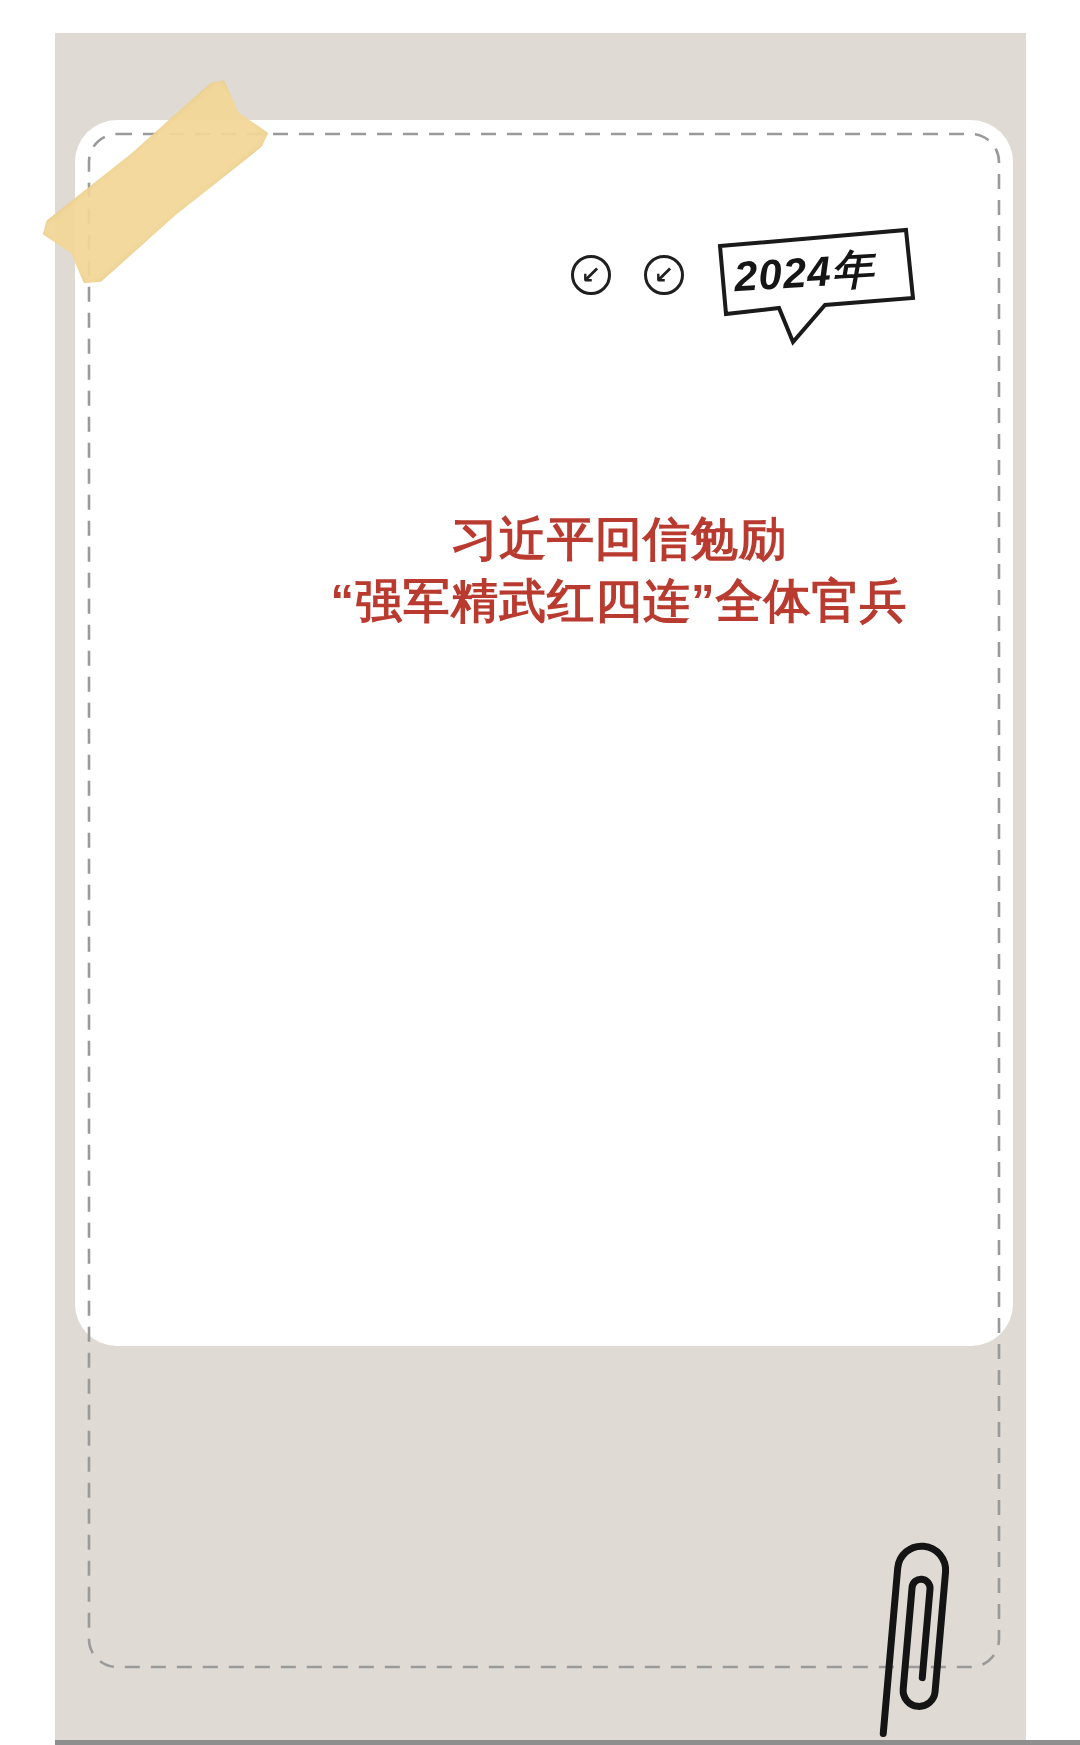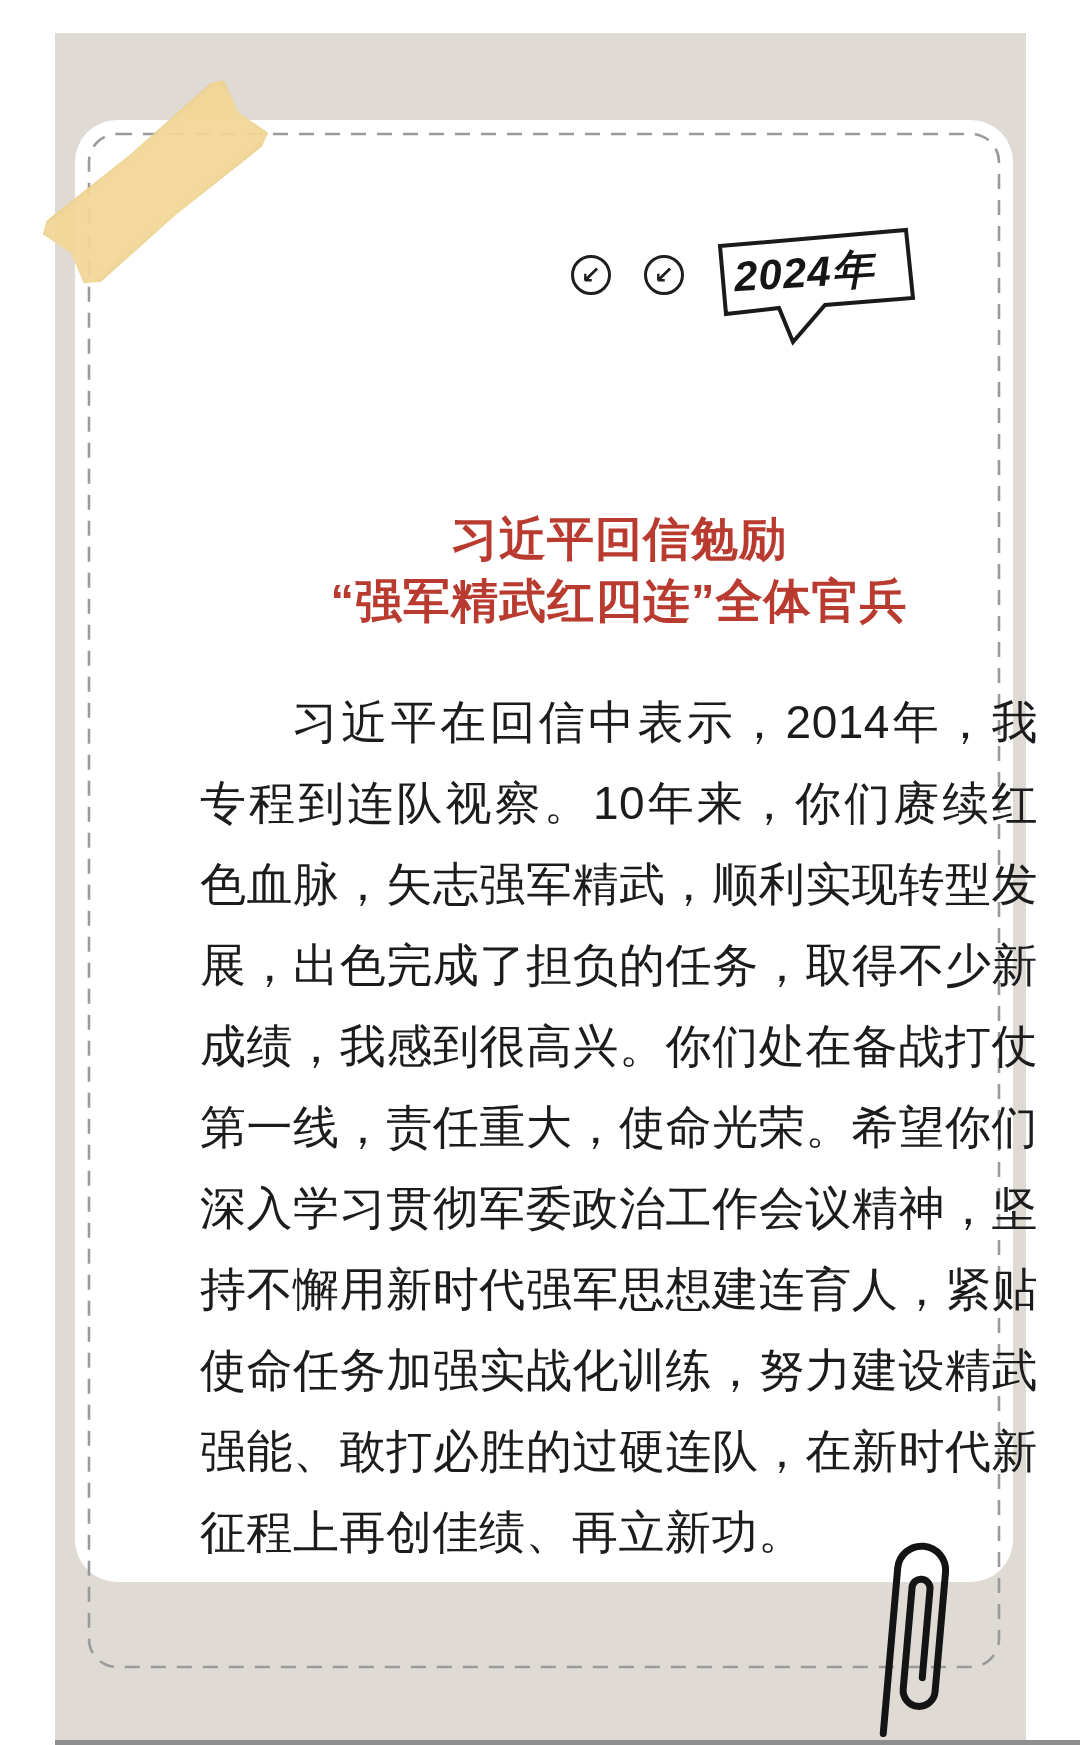--- a/index.html
+++ b/index.html
@@ -21,21 +21,21 @@
   }
   .panel-bottom-line{
     position:absolute;
     left:55px;bottom:0;
     width:1025px;height:5px;
     background:#8e8e8e;
   }
   .card{
     position:absolute;
     left:75px;top:120px;
-    width:938px;height:1462px;
+    width:938px;height:1226px;
     background:#ffffff;
     border-radius:42px;
   }
   .card-dash{
     position:absolute;
     left:0;top:0;width:938px;height:1561px;
     pointer-events:none;
   }
   .tape{
     position:absolute;
@@ -123,21 +123,20 @@
       <rect x="14" y="14" width="910" height="1533" rx="28" ry="28" fill="none" stroke="#9a9a9a" stroke-width="2.6" stroke-dasharray="15 11"></rect>
     </svg>
 
     <div class="header-row"></div>
 
     <div class="title">
       <div>习近平回信勉励</div>
       <div>“强军精武红四连”全体官兵</div>
     </div>
 
-    <p class="body-text">习近平在回信中表示，2014年，我专程到连队视察。10年来，你们赓续红色血脉，矢志强军精武，顺利实现转型发展，出色完成了担负的任务，取得不少新成绩，我感到很高兴。你们处在备战打仗第一线，责任重大，使命光荣。希望你们深入学习贯彻军委政治工作会议精神，坚持不懈用新时代强军思想建连育人，紧贴使命任务加强实战化训练，努力建设精武强能、敢打必胜的过硬连队，在新时代新征程上再创佳绩、再立新功。</p>
   </div>
 
   <div class="tape"></div>
 
   <span class="arrow-badge arrow-1">
     <span>↙</span>
   </span>
   <span class="arrow-badge arrow-2">
     <span>↙</span>
   </span>

